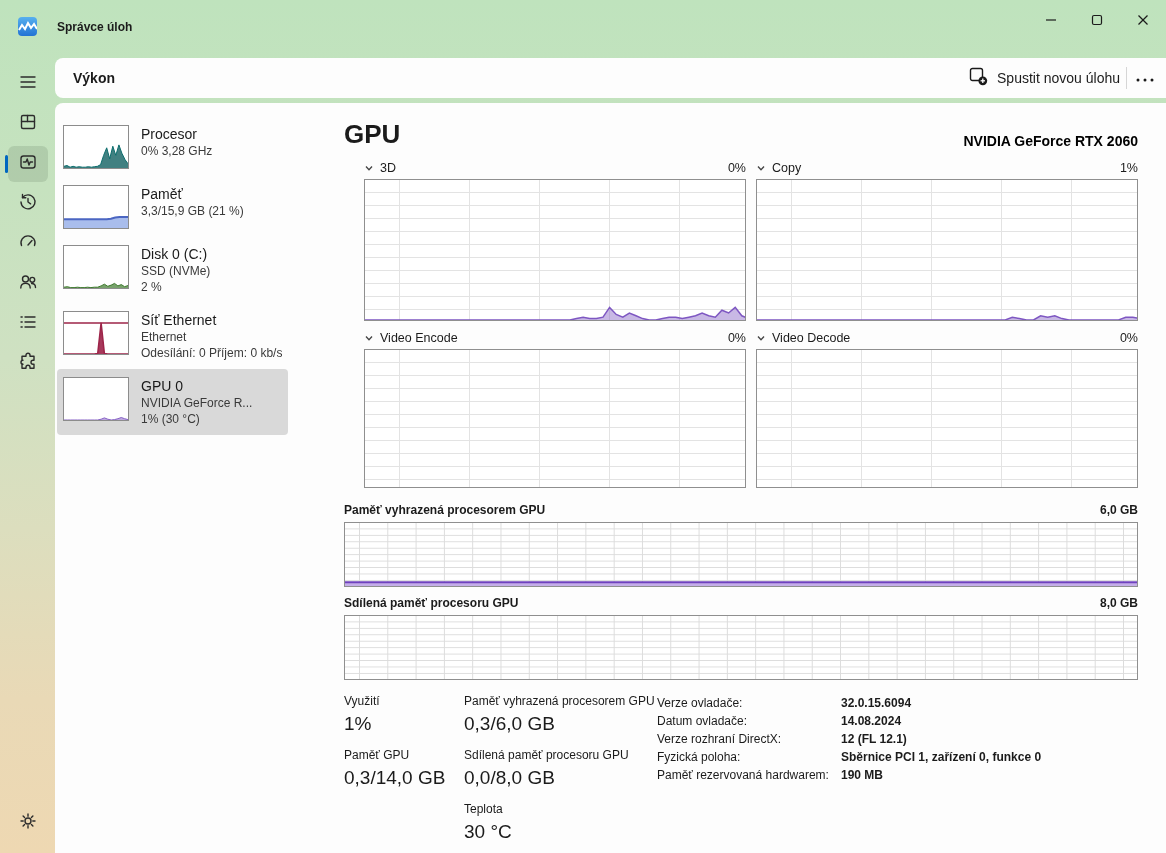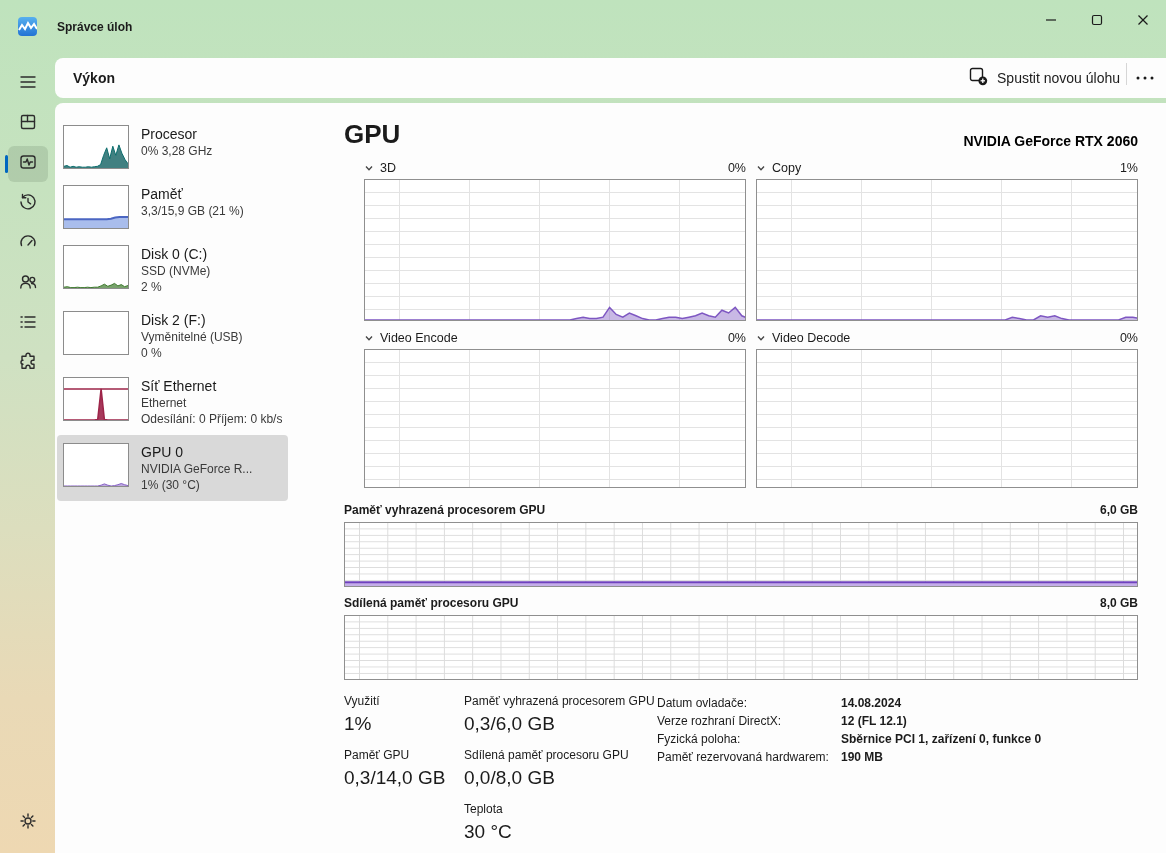--- a/index.html
+++ b/index.html
@@ -23,21 +23,21 @@
   .rail-item.selected { background:rgba(70,95,70,0.16); }
   .rail-item.selected::before { content:""; position:absolute; left:-3px; top:9px; width:3px; height:18px;
     border-radius:2px; background:var(--accent); }
   .rail-gear { margin-top:auto; margin-bottom:12px; }
   .navrail svg { stroke:#2c2c2c; fill:none; stroke-width:1.4; stroke-linecap:round; stroke-linejoin:round; }
 
   
   .toolbar { position:absolute; left:55px; top:58px; right:0; height:40px; background:#fdfdfd;
     border-radius:8px 0 0 8px; display:flex; align-items:center; padding:0 3px 0 18px; }
   .toolbar-title { font-size:14px; font-weight:700; color:#1b1b1b; }
-  .toolbar-right { margin-left:auto; display:flex; align-items:flex-start; }
+  .toolbar-right { margin-left:auto; display:flex; align-items:center; }
   .run-task { display:flex; align-items:center; gap:9px; font-size:14px; color:#1b1b1b; padding:4px 6px; border-radius:4px; }
   .tb-divider { width:1px; height:22px; background:#d6d6d6; }
   .more-btn { padding:4px 8px; border-radius:4px; display:flex; align-items:center; }
 
   
   .main { position:absolute; left:55px; top:103px; right:0; bottom:0; background:#fdfdfd; border-radius:8px 0 0 0; overflow:hidden; }
 
   
   .sidebar { position:absolute; left:0; top:0; width:233px; bottom:0; padding:14px 0 0 2px; }
   .side-item { display:flex; gap:12px; padding:8px 6px; border-radius:4px; align-items:flex-start; }
@@ -243,28 +243,20 @@
               <polyline points="0.0,41.2 3.4,40.7 6.7,41.6 10.1,41.6 13.5,41.2 16.8,41.6 20.2,41.6 23.6,41.2 26.9,41.6 30.3,41.2 33.7,41.2 37.1,39.9 40.4,38.2 43.8,40.3 47.2,39.1 50.5,37.4 53.9,39.9 57.3,38.6 60.6,40.7 64.0,39.5" fill="none" stroke="#3e7a2e" stroke-width="1"></polyline>
             </svg>
           </div>
         <div class="side-text">
           <div class="side-title">Disk 0 (C:)</div>
           <div class="side-sub">SSD (NVMe)</div>
           <div class="side-sub">2 %</div>
         </div>
       </div>
 
-      <div class="side-item">
-        <div class="thumb"></div>
-        <div class="side-text">
-          <div class="side-title">Disk 2 (F:)</div>
-          <div class="side-sub">Vyměnitelné (USB)</div>
-          <div class="side-sub">0 %</div>
-        </div>
-      </div>
 
       <div class="side-item">
         <div class="thumb">
             <svg width="64" height="42" style="position:absolute;left:0;top:0">
               <polygon points="0,42 0.0,42.0 3.4,42.0 6.7,42.0 10.1,42.0 13.5,42.0 16.8,42.0 20.2,42.0 23.6,42.0 26.9,42.0 30.3,42.0 33.7,41.6 37.1,10.9 40.4,41.6 43.8,42.0 47.2,42.0 50.5,42.0 53.9,42.0 57.3,42.0 60.6,42.0 64.0,42.0 64,42" fill="rgba(157,36,73,0.9)" stroke="none"></polygon>
               <polyline points="0.0,42.0 3.4,42.0 6.7,42.0 10.1,42.0 13.5,42.0 16.8,42.0 20.2,42.0 23.6,42.0 26.9,42.0 30.3,42.0 33.7,41.6 37.1,10.9 40.4,41.6 43.8,42.0 47.2,42.0 50.5,42.0 53.9,42.0 57.3,42.0 60.6,42.0 64.0,42.0" fill="none" stroke="#9d2449" stroke-width="1.5"></polyline>
               <line x1="0" y1="10.9" x2="64" y2="10.9" stroke="#9d2449" stroke-width="1.5"></line>
             </svg>
           </div>
         <div class="side-text">
@@ -398,20 +390,24 @@
             <div class="stat-label">Sdílená paměť procesoru GPU</div>
             <div class="stat-value">0,0/8,0 GB</div>
           </div>
           <div class="stat-pair">
             <div class="stat-label">Teplota</div>
             <div class="stat-value">30 °C</div>
           </div>
         </div>
         <div class="stat-col3">
           <div class="kv-row">
+              <span class="kv-label">Verze ovladače:</span>
+              <span class="kv-value">32.0.15.6094</span>
+            </div>
+          <div class="kv-row">
               <span class="kv-label">Datum ovladače:</span>
               <span class="kv-value">14.08.2024</span>
             </div>
           <div class="kv-row">
               <span class="kv-label">Verze rozhraní DirectX:</span>
               <span class="kv-value">12 (FL 12.1)</span>
             </div>
           <div class="kv-row">
               <span class="kv-label">Fyzická poloha:</span>
               <span class="kv-value">Sběrnice PCI 1, zařízení 0, funkce 0</span>

